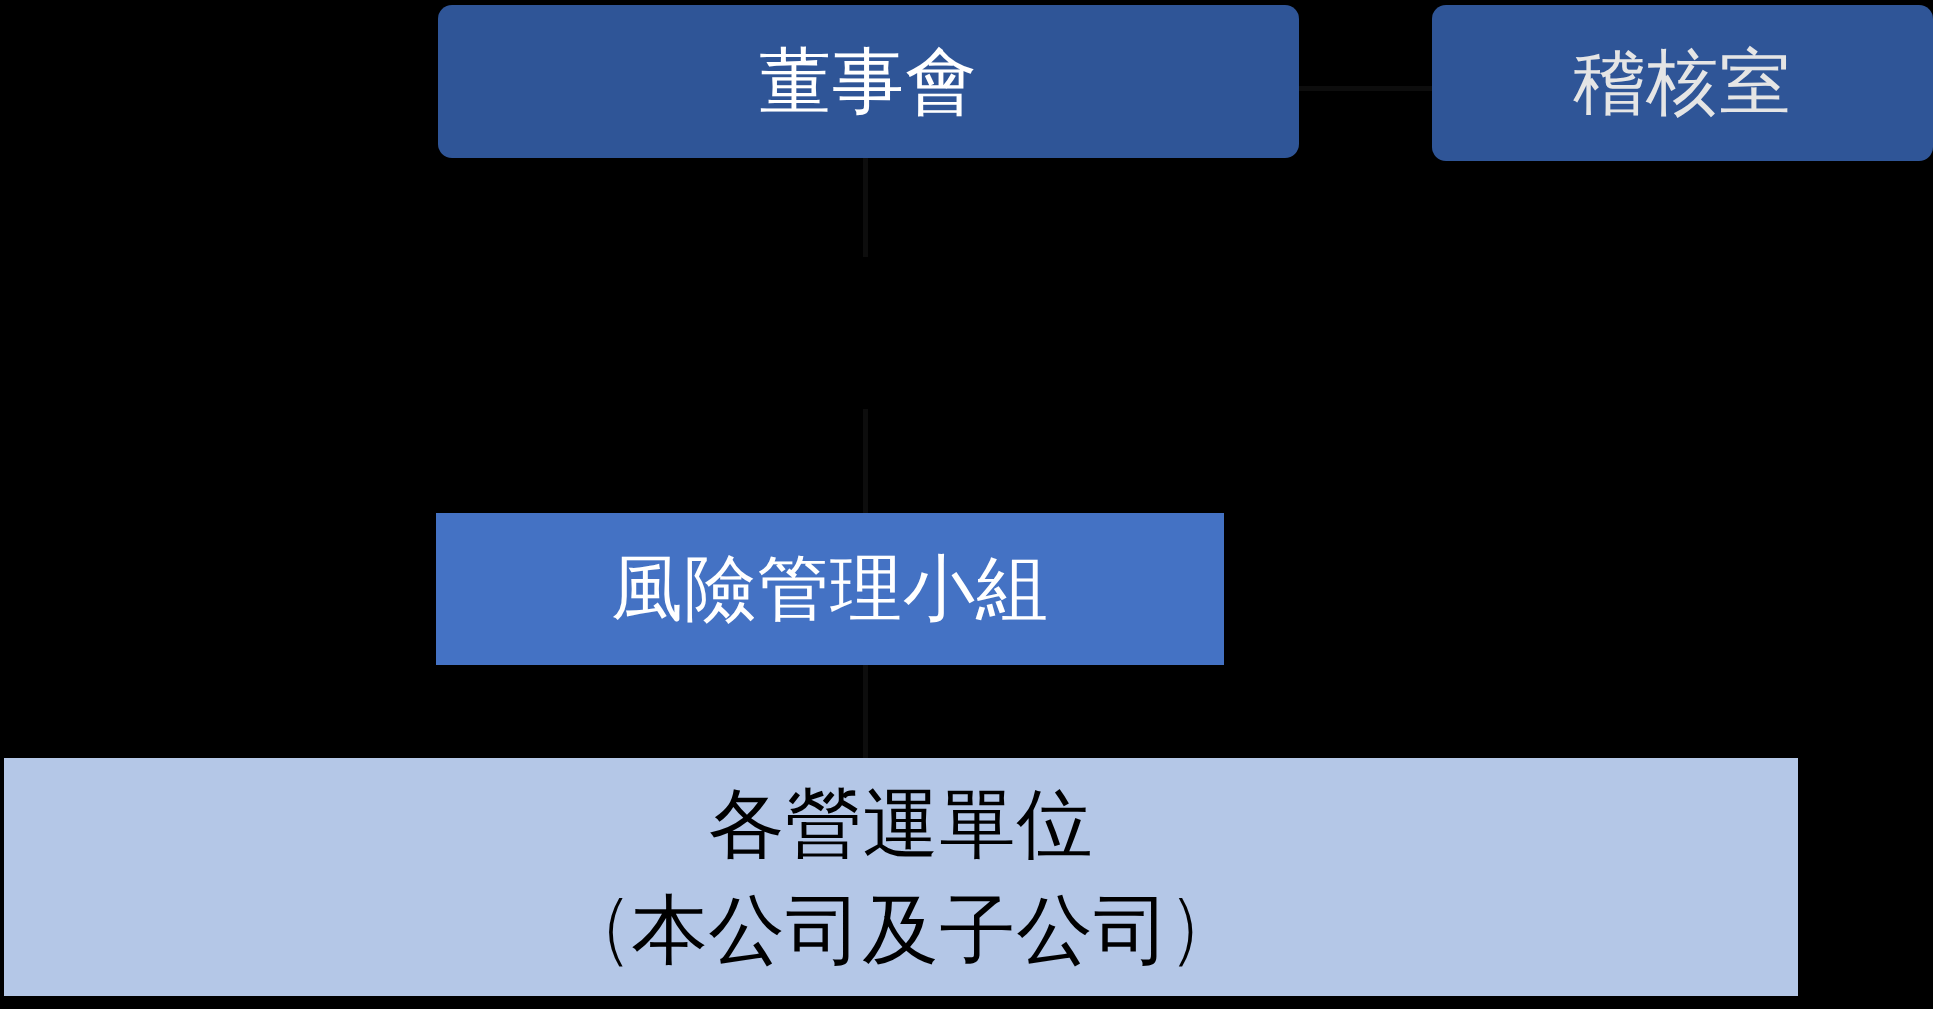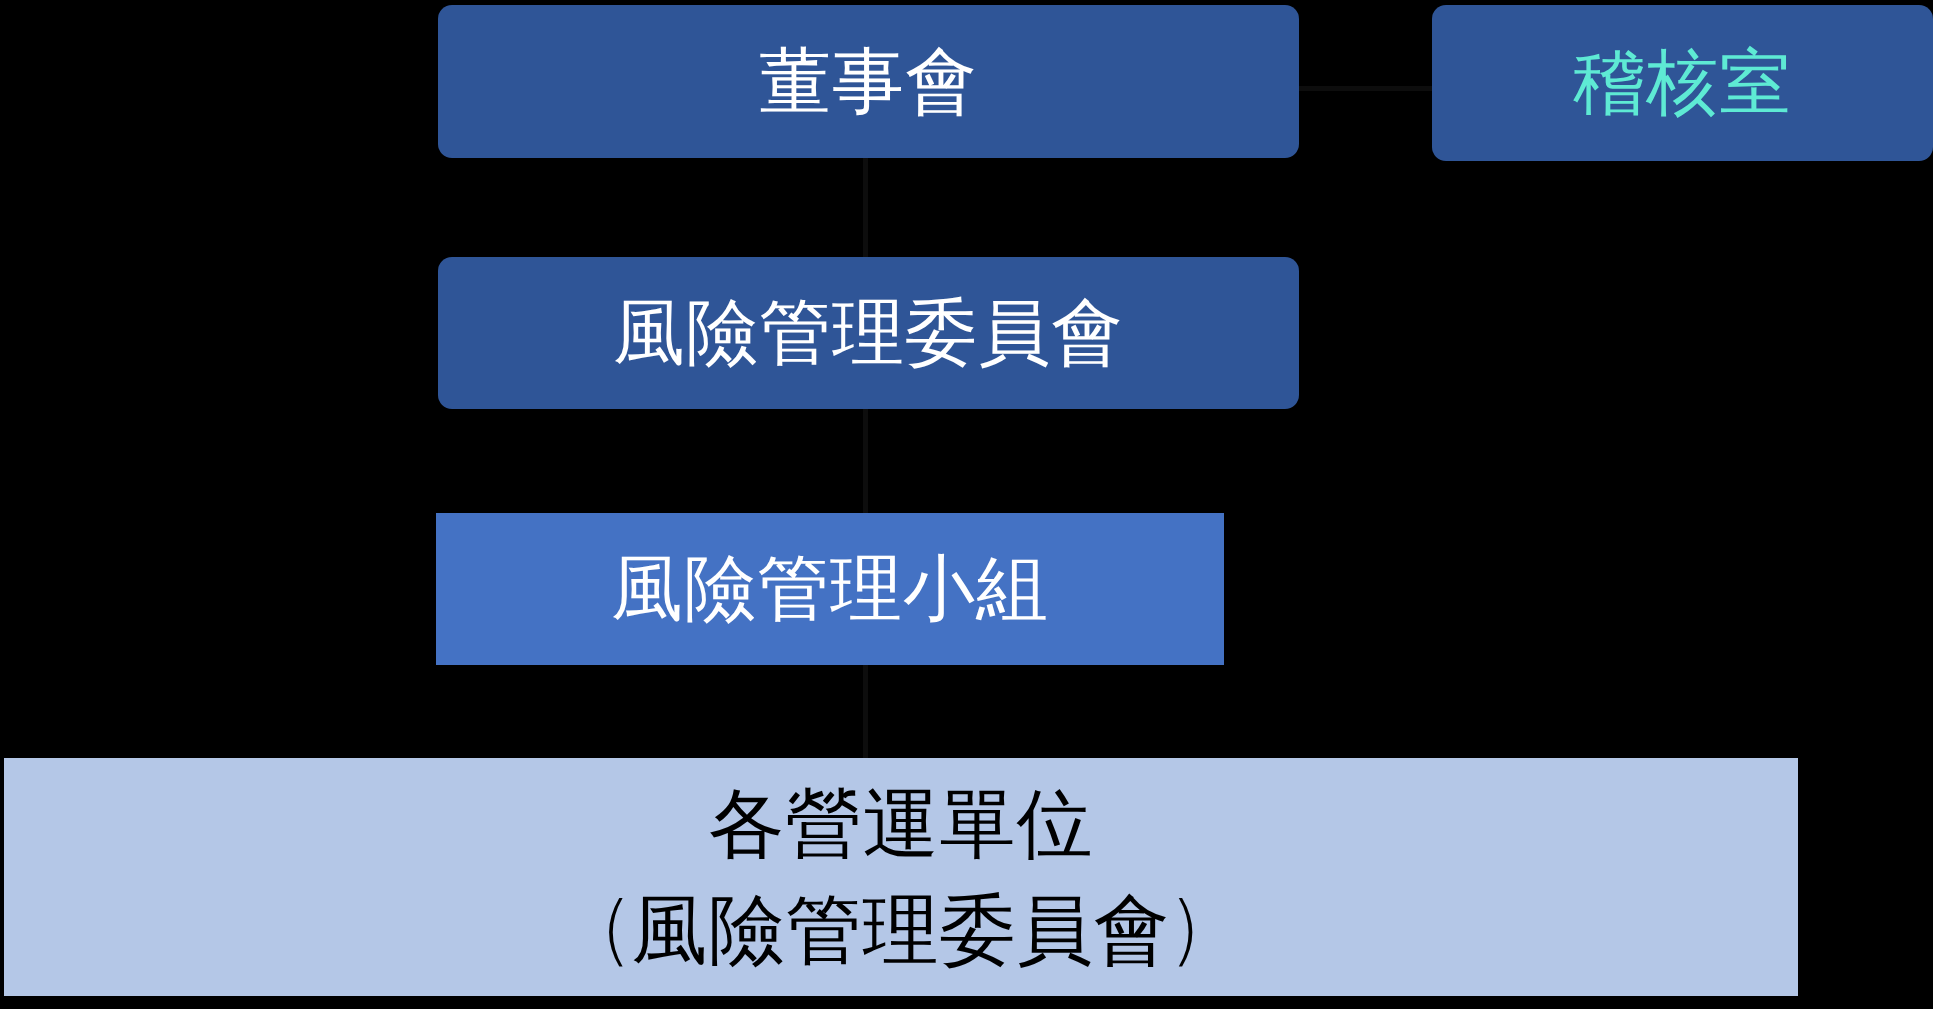--- a/index.html
+++ b/index.html
@@ -78,30 +78,27 @@
 
   <div class="connector-v" id="edge-board-committee" style="background: rgb(13, 13, 13);"></div>
   <div class="connector-v" id="edge-committee-team" style="background: rgb(13, 13, 13);"></div>
   <div class="connector-v" id="edge-team-units" style="background: rgb(13, 13, 13);"></div>
   <div class="connector-h" id="edge-board-audit" style="background: rgb(13, 13, 13);"></div>
 
   <div class="node node-dark" id="node-board" style="background: rgb(47, 85, 151); color: rgb(255, 255, 255);">
     <span>董事會</span>
   </div>
 
-  <div class="node node-dark" id="node-audit" style="background: rgb(47, 85, 151); color: #5eead4;">
+  <div class="node node-dark" id="node-audit" style="background: rgb(47, 85, 151); color: #e5e5e5;">
     <span>稽核室</span>
   </div>
 
-  <div class="node node-dark" id="node-committee" style="background: rgb(47, 85, 151); color: rgb(255, 255, 255);">
-    <span>風險管理委員會</span>
-  </div>
 
   <div class="node node-medium" id="node-team" style="background: rgb(68, 114, 196); color: rgb(255, 255, 255);">
     <span>風險管理小組</span>
   </div>
 
   <div class="node node-light" id="node-units" style="background: rgb(180, 199, 231); color: rgb(0, 0, 0);">
     <span>各營運單位</span>
-    <span>(風險管理委員會)</span>
+    <span>(本公司及子公司)</span>
   </div>
 
 </div>
 
 </body></html>

